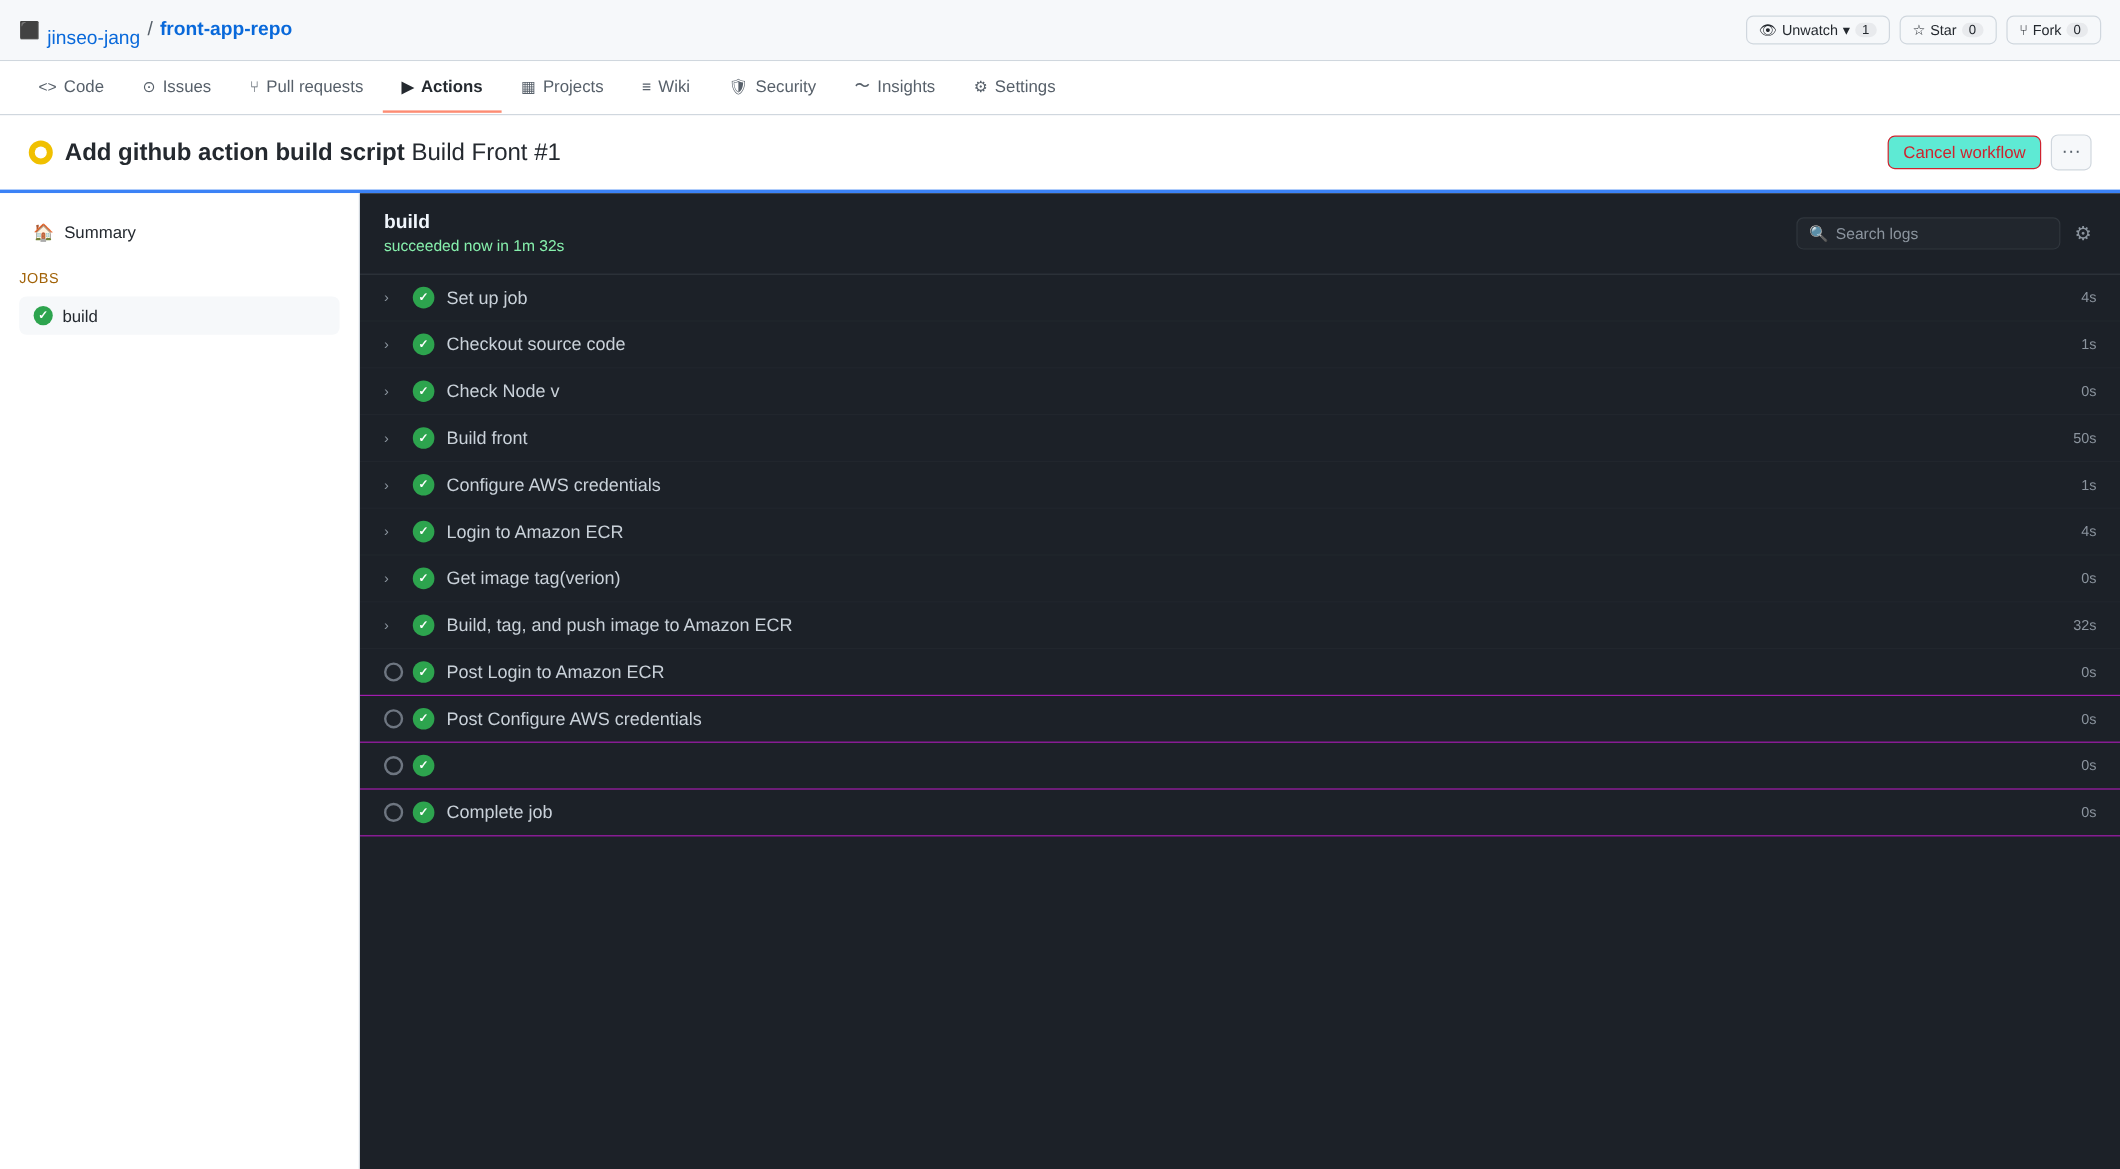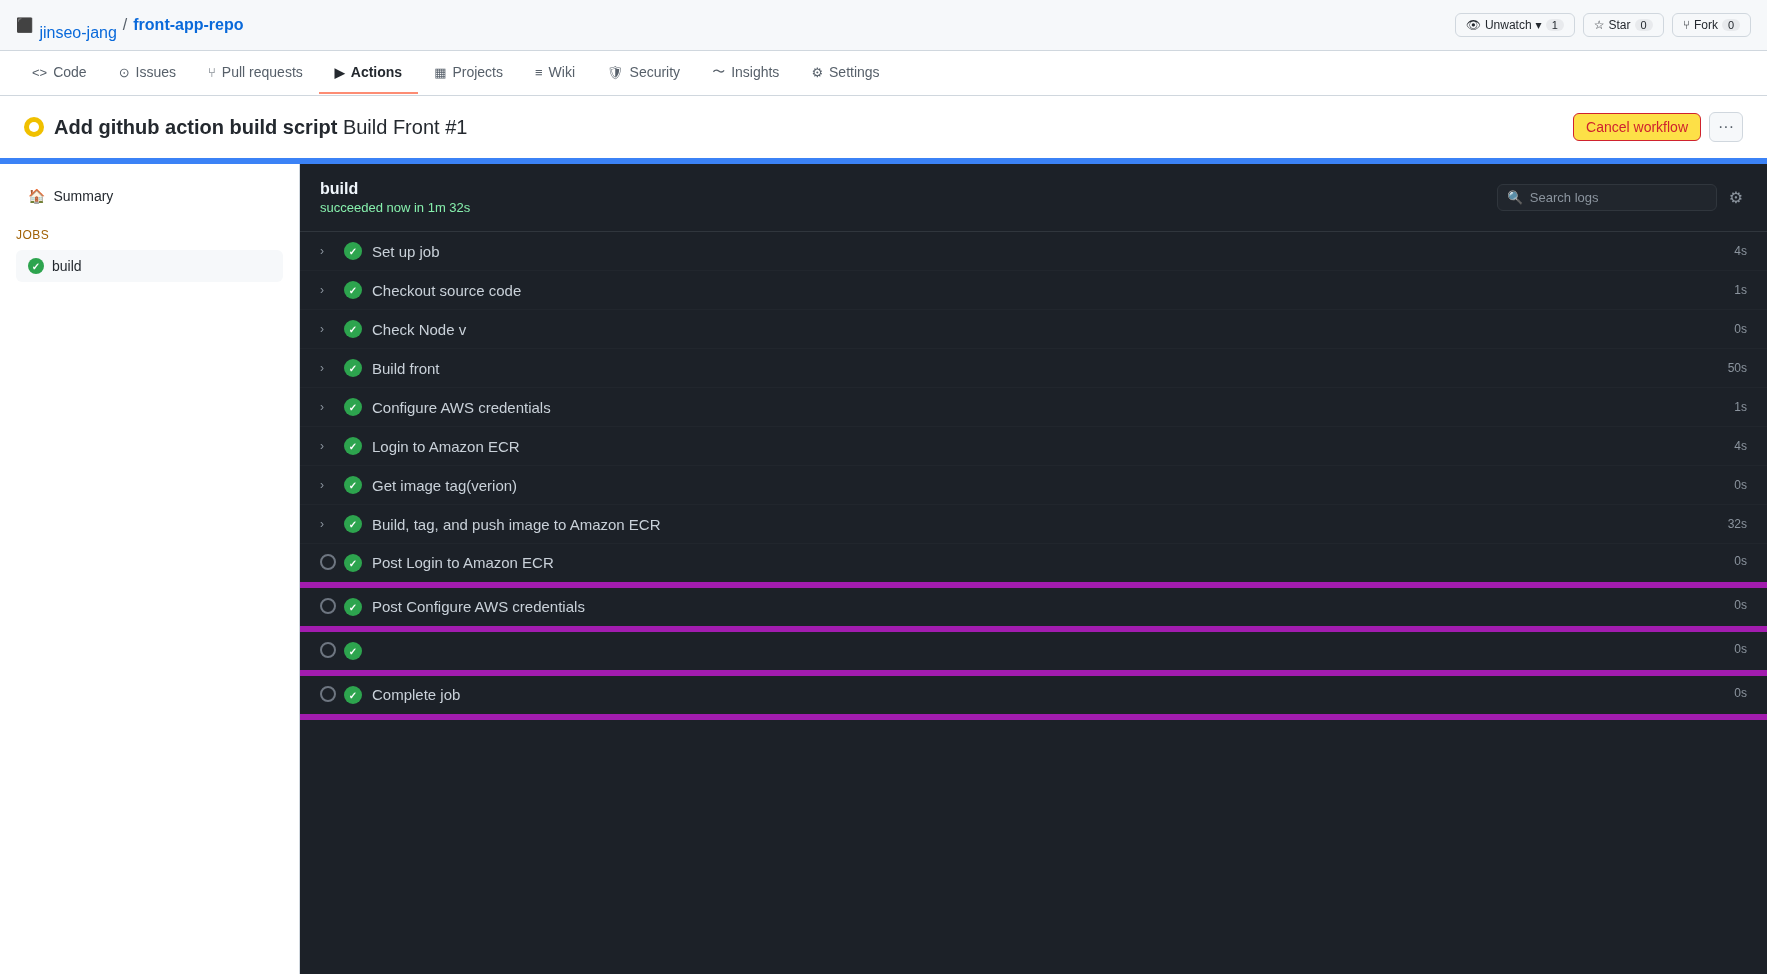--- a/index.html
+++ b/index.html
@@ -16,27 +16,27 @@
     .top-btn { display: flex; align-items: center; gap: 4px; padding: 4px 10px; border: 1px solid #d0d7de; border-radius: 6px; background: #f6f8fa; font-size: 12px; cursor: pointer; color: #24292f; }
     .top-btn .count { background: #e8eaed; border-radius: 20px; padding: 0 6px; font-size: 11px; }
 
     
     .nav-tabs { display: flex; align-items: center; padding: 0 16px; border-bottom: 1px solid #d0d7de; background: #fff; }
     .nav-tab { display: flex; align-items: center; gap: 6px; padding: 12px 16px; font-size: 14px; color: #57606a; cursor: pointer; border-bottom: 2px solid transparent; text-decoration: none; }
     .nav-tab.active { color: #24292f; font-weight: 600; border-bottom: 2px solid #fd8c73; }
     .nav-tab .tab-icon { font-size: 13px; }
 
     
-    .workflow-header { display: flex; align-items: center; justify-content: space-between; padding: 16px 24px; border-bottom: 6px solid #3b82f6; gap: 32px; }
+    .workflow-header { display: flex; align-items: center; justify-content: space-between; padding: 16px 24px; border-bottom: 3px solid #3b82f6; gap: 32px; }
     .workflow-title-area { display: flex; align-items: center; gap: 10px; }
     .status-dot { width: 20px; height: 20px; border-radius: 50%; background: #f0c000; display: flex; align-items: center; justify-content: center; flex-shrink: 0; }
     .status-dot-inner { width: 10px; height: 10px; border-radius: 50%; background: #fff; }
     .workflow-title { font-size: 20px; font-weight: 600; color: #24292f; }
     .workflow-actions { display: flex; align-items: center; gap: 8px; }
-    .cancel-btn { padding: 5px 12px; border: 1px solid #cf222e; border-radius: 6px; color: #cf222e; background: #fde047; font-size: 14px; cursor: pointer; }
+    .cancel-btn { padding: 5px 12px; border: 1px solid #cf222e; border-radius: 6px; color: #cf222e; background: #5eead4; font-size: 14px; cursor: pointer; }
     .more-btn { padding: 5px 8px; border: 1px solid #d0d7de; border-radius: 6px; background: #f6f8fa; cursor: pointer; font-size: 16px; color: #57606a; }
 
     
     .main-layout { display: flex; height: calc(100vh - 130px); }
 
     
     .sidebar { width: 300px; padding: 16px; border-right: 1px solid #d0d7de; flex-shrink: 0; background: #fff; }
     .sidebar-summary { display: flex; align-items: center; gap: 8px; padding: 8px 12px; border-radius: 6px; cursor: pointer; color: #24292f; font-size: 14px; }
     .sidebar-section-label { font-size: 12px; color: #a16207; font-weight: 400; margin: 16px 0 8px 0; text-transform: uppercase; letter-spacing: 0.5px; }
     .sidebar-job { display: flex; align-items: center; gap: 8px; padding: 8px 12px; border-radius: 6px; cursor: pointer; color: #24292f; font-size: 14px; background: #f6f8fa; }
@@ -57,21 +57,21 @@
 
     
     .job-steps { padding: 0; }
     .job-step { display: flex; align-items: center; padding: 10px 20px; border-bottom: 1px solid #21262d; cursor: pointer; }
     .step-chevron { color: #8b949e; font-size: 12px; margin-right: 8px; flex-shrink: 0; width: 16px; }
     .step-status-icon { width: 18px; height: 18px; border-radius: 50%; background: #2da44e; display: flex; align-items: center; justify-content: center; flex-shrink: 0; margin-right: 10px; }
     .step-status-icon::after { content: '✓'; color: #fff; font-size: 10px; font-weight: bold; }
     .step-name { flex: 1; font-size: 15px; color: #c9d1d9; }
     .step-duration { font-size: 12px; color: #8b949e; margin-left: auto; }
 
-    .step-row-with-outer { display: flex; padding: 10px 20px; border-bottom: 6px solid #a21caf; cursor: pointer; }
+    .step-row-with-outer { display: flex; align-items: center; padding: 10px 20px; border-bottom: 1px solid #a21caf; cursor: pointer; }
     .outer-circle { width: 16px; height: 16px; border-radius: 50%; border: 2px solid #6e7681; flex-shrink: 0; margin-right: 8px; }
   </style>
 </head>
 <body>
 
 <div class="topbar">
   <div class="repo-title">
     <span class="repo-icon">⬛</span>
     <a class="owner">jinseo-jang</a>
     <span class="slash">/</span>

